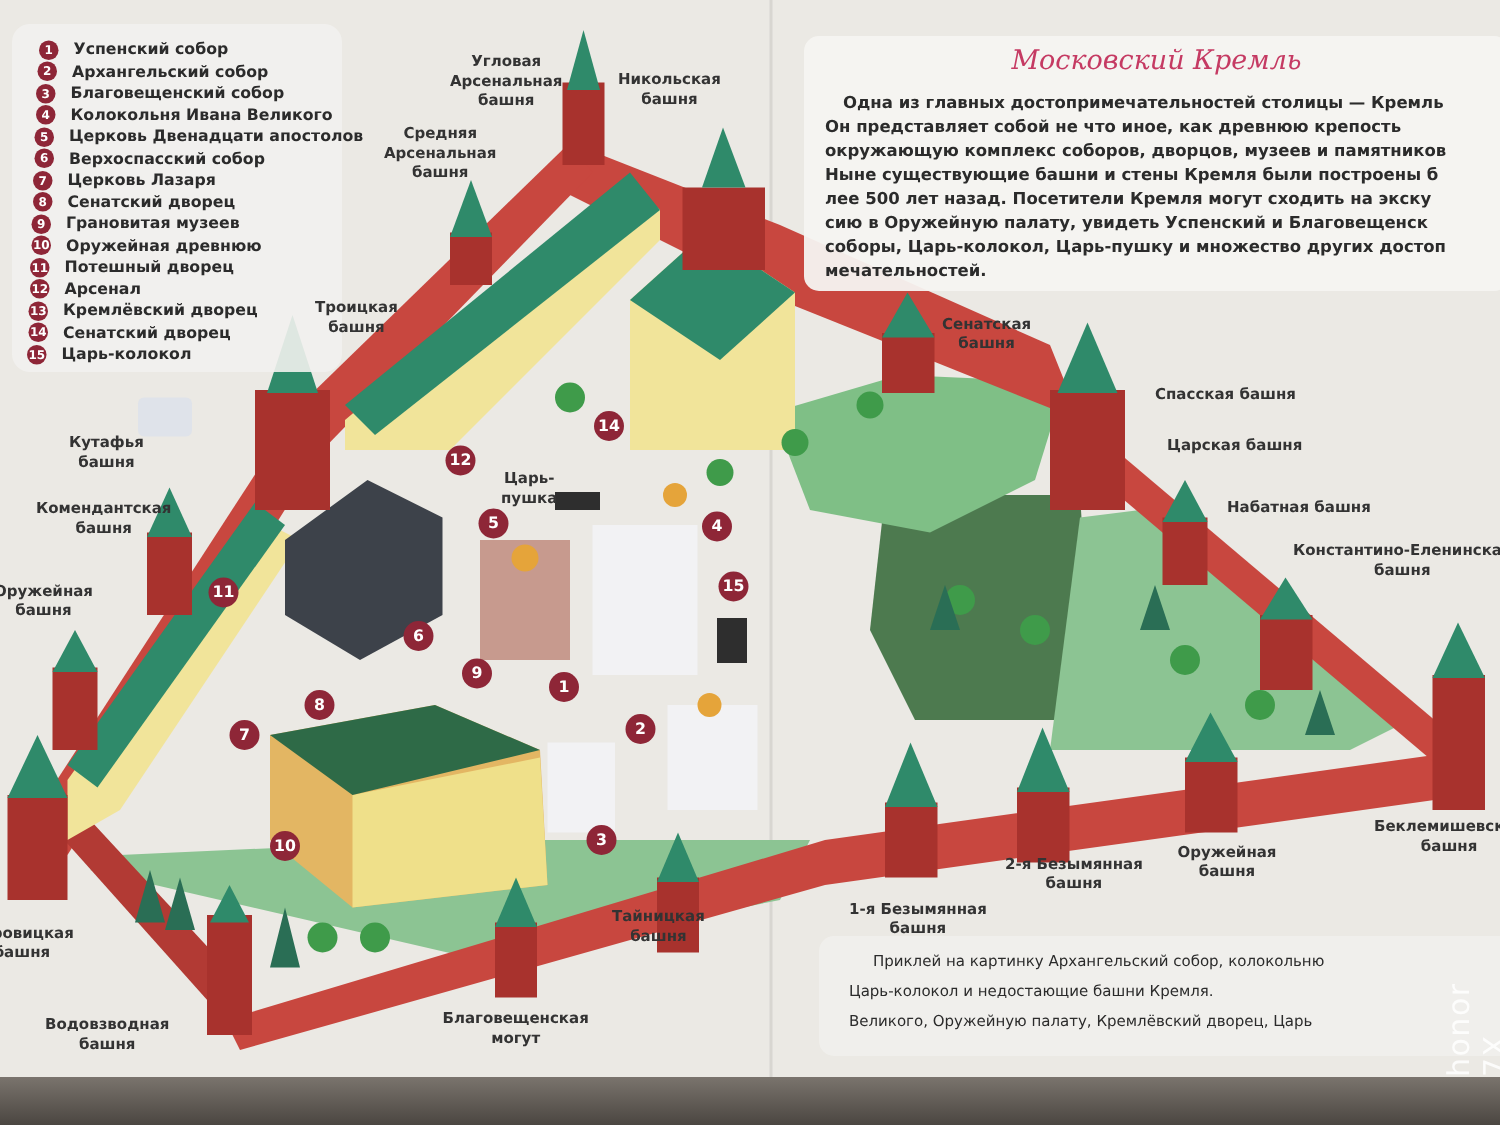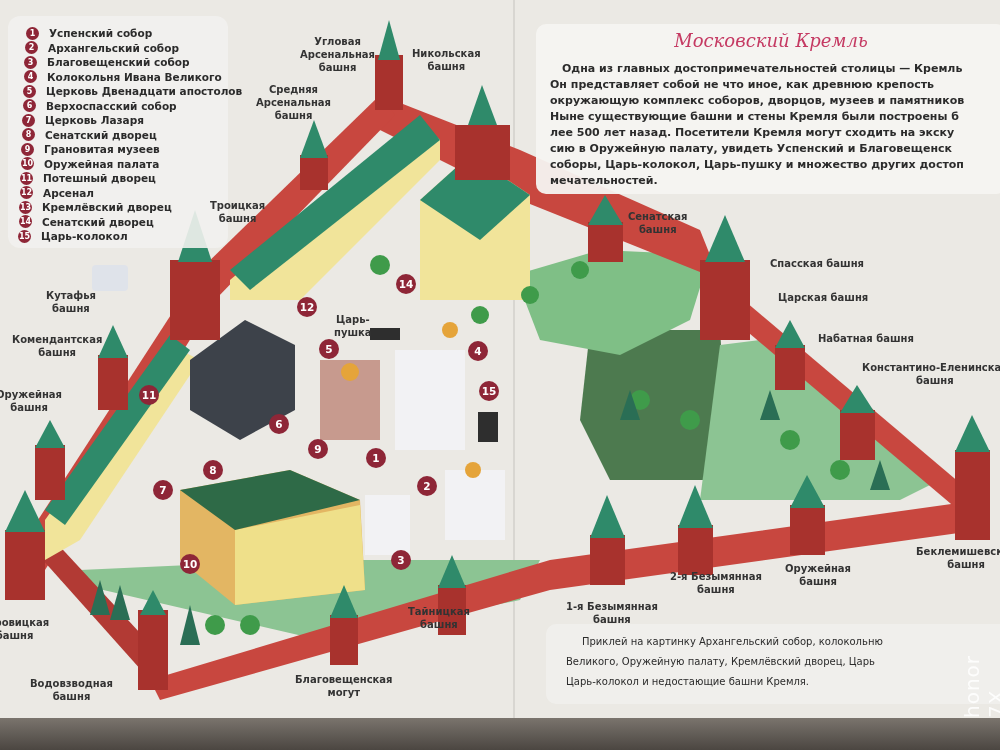--- a/index.html
+++ b/index.html
@@ -163,21 +163,21 @@
     <div class="legend-item" style="top:111.5px;left:14px">
         <span class="legend-num">8</span>
         <span>Сенатский дворец</span>
       </div>
     <div class="legend-item" style="top:126px;left:13px">
         <span class="legend-num">9</span>
         <span>Грановитая музеев</span>
       </div>
     <div class="legend-item" style="top:140.5px;left:13px">
         <span class="legend-num">10</span>
-        <span>Оружейная палата</span>
+        <span>Оружейная древнюю</span>
       </div>
     <div class="legend-item" style="top:155px;left:12px">
         <span class="legend-num">11</span>
         <span>Потешный дворец</span>
       </div>
     <div class="legend-item" style="top:169.5px;left:12px">
         <span class="legend-num">12</span>
         <span>Арсенал</span>
       </div>
     <div class="legend-item" style="top:184px;left:11px">
@@ -204,38 +204,38 @@
       <div>лее 500 лет назад. Посетители Кремля могут сходить на экску</div>
       <div>сию в Оружейную палату, увидеть Успенский и Благовещенск</div>
       <div>соборы, Царь-колокол, Царь-пушку и множество других достоп</div>
       <div>мечательностей.</div>
     </div>
   </div>
 
   <div class="task-box">
     <div class="task-text">
       <div style="padding-left:16px">Приклей на картинку Архангельский собор, колокольню</div>
+      <div>Царь-колокол и недостающие башни Кремля.</div>
       <div>Великого, Оружейную палату, Кремлёвский дворец, Царь</div>
-      <div>Царь-колокол и недостающие башни Кремля.</div>
     </div>
   </div>
 
   <div class="label" style="left:300px;top:35px;white-space:pre">Угловая
 Арсенальная
 башня</div>
   <div class="label" style="left:412px;top:47px;white-space:pre">Никольская
 башня</div>
   <div class="label" style="left:256px;top:83px;white-space:pre">Средняя
 Арсенальная
 башня</div>
   <div class="label" style="left:210px;top:199px;white-space:pre">Троицкая
 башня</div>
   <div class="label" style="left:46px;top:289px;white-space:pre">Кутафья
 башня</div>
-  <div class="label" style="left:12px;top:333px;white-space:pre">Комендантская
+  <div class="label" style="left:24px;top:333px;white-space:pre">Комендантская
 башня</div>
   <div class="label" style="left:-4px;top:388px;white-space:pre">Оружейная
 башня</div>
   <div class="label" style="left:-20px;top:616px;white-space:pre">Боровицкая
 башня</div>
   <div class="label" style="left:30px;top:677px;white-space:pre">Водовзводная
 башня</div>
   <div class="label" style="left:295px;top:673px;white-space:pre">Благовещенская
 могут</div>
   <div class="label" style="left:408px;top:605px;white-space:pre">Тайницкая

